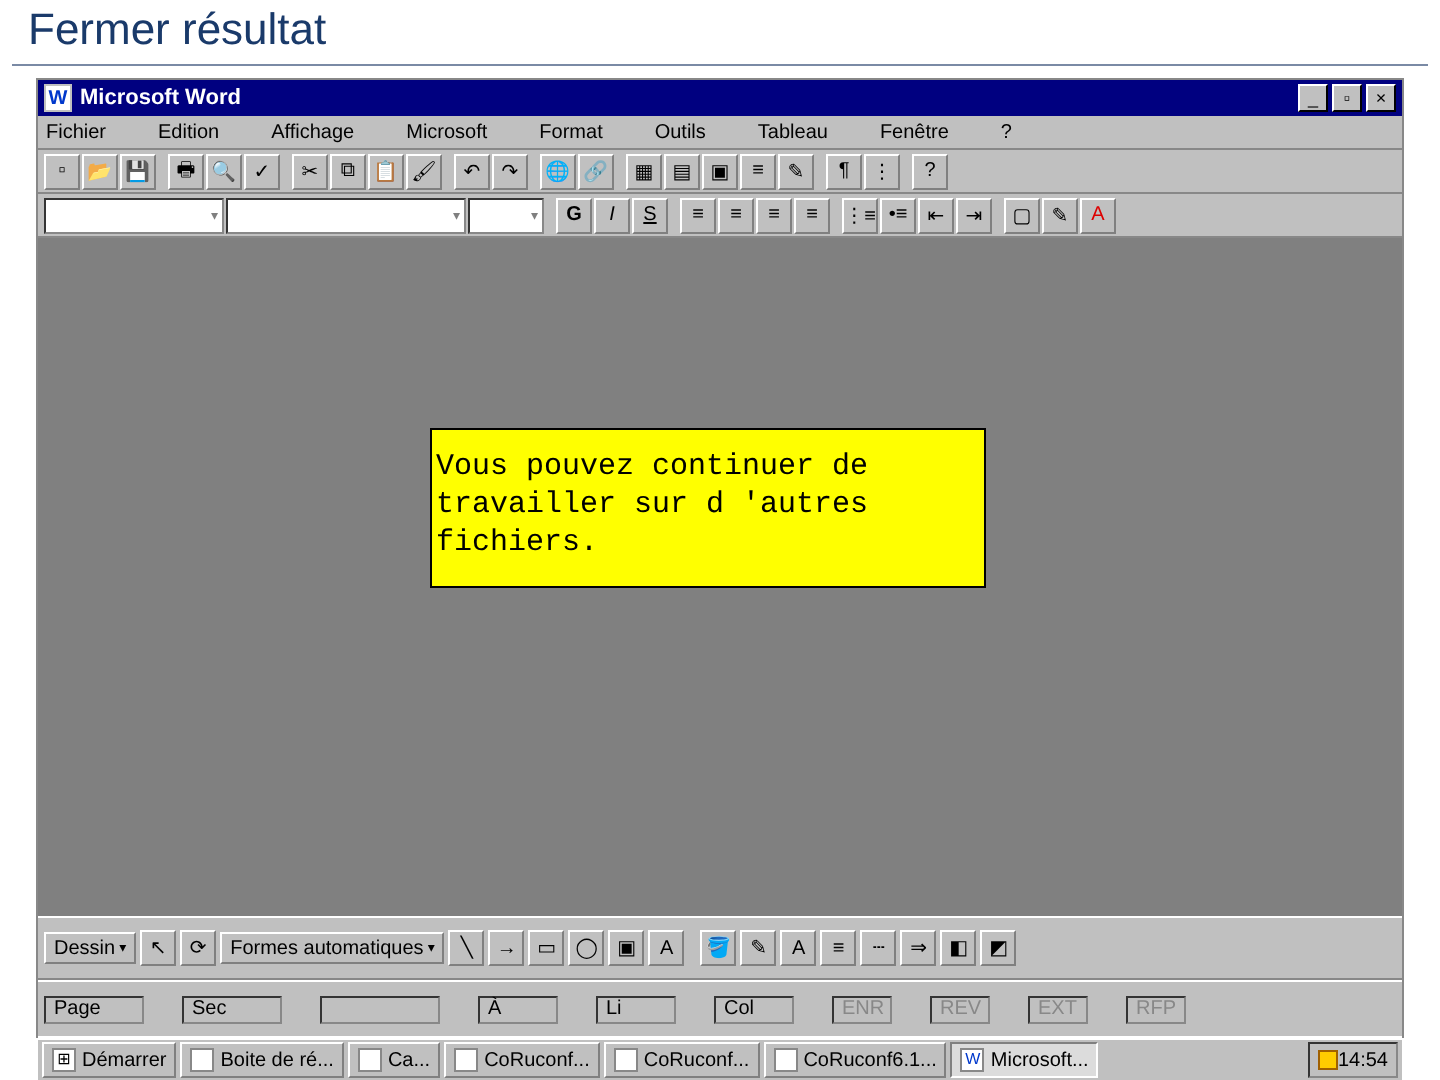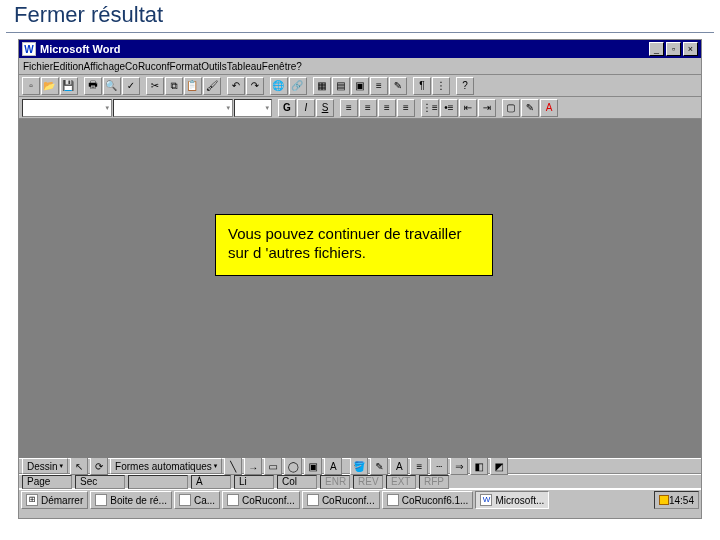--- a/index.html
+++ b/index.html
@@ -60,21 +60,21 @@
     line-height: 12px;
     text-align: center;
     color: #000;
   }
   .menubar {
     height: 17px;
     background: #c0c0c0;
     display: flex;
     align-items: center;
     padding: 0 4px;
-    gap: 0;
+    gap: 26px;
     border-bottom: 1px solid #888;
     color: #000;
   }
   .menu-item { font-size: 10px; }
   .toolbar {
     height: 22px;
     background: #c0c0c0;
     display: flex;
     align-items: center;
     padding: 1px 3px;
@@ -111,47 +111,47 @@
     background: #808080;
     position: relative;
   }
   .callout {
     position: absolute;
     left: 196px;
     top: 95px;
     width: 278px;
     background: #ffff00;
     border: 1px solid #000;
-    padding: 10px 12px 12px 12px;
-    font-family: Liberation Sans, sans-serif;
+    padding: 10px 12px 12px 2px;
+    font-family: Liberation Mono, monospace;
     font-size: 15px;
     line-height: 1.25;
     color: #000;
   }
   .statusbar {
-    height: 14px;
+    height: 28px;
     background: #c0c0c0;
     display: flex;
     align-items: center;
     padding: 0 3px;
-    gap: 3px;
+    gap: 19px;
     border-top: 1px solid #fff;
     font-size: 10px;
     color: #000;
   }
   .sb-pane {
     height: 14px;
     border: 1px inset #888;
     padding: 0 4px;
     display: flex;
     align-items: center;
     background: #c0c0c0;
   }
   .drawbar {
-    height: 16px;
+    height: 32px;
     background: #c0c0c0;
     display: flex;
     align-items: center;
     padding: 0 3px;
     gap: 2px;
     border-top: 1px solid #fff;
     border-bottom: 1px solid #888;
     font-size: 10px;
   }
   .draw-combo {
@@ -230,21 +230,21 @@
       <div class="cap-btn">_</div>
       <div class="cap-btn">▫</div>
       <div class="cap-btn">×</div>
     </div>
   </div>
 
   <div class="menubar">
     <span class="menu-item">Fichier</span>
     <span class="menu-item">Edition</span>
     <span class="menu-item">Affichage</span>
-    <span class="menu-item">CoRuconf</span>
+    <span class="menu-item">Microsoft</span>
     <span class="menu-item">Format</span>
     <span class="menu-item">Outils</span>
     <span class="menu-item">Tableau</span>
     <span class="menu-item">Fenêtre</span>
     <span class="menu-item">?</span>
   </div>
 
   <div class="toolbar">
     <div class="tb-btn">▫</div>
     <div class="tb-btn">📂</div>

